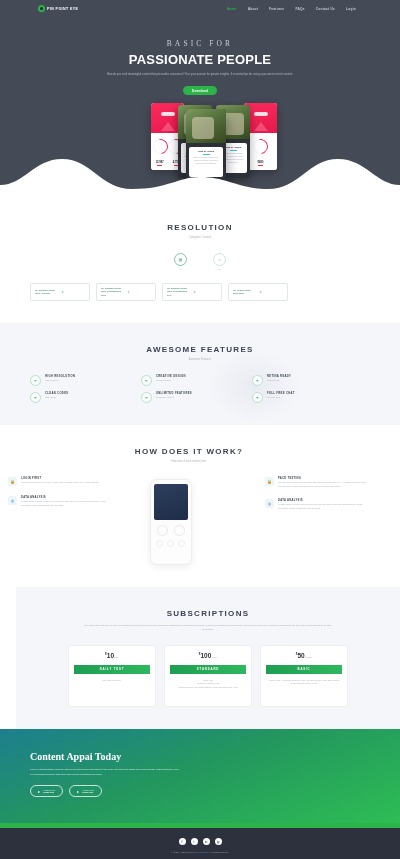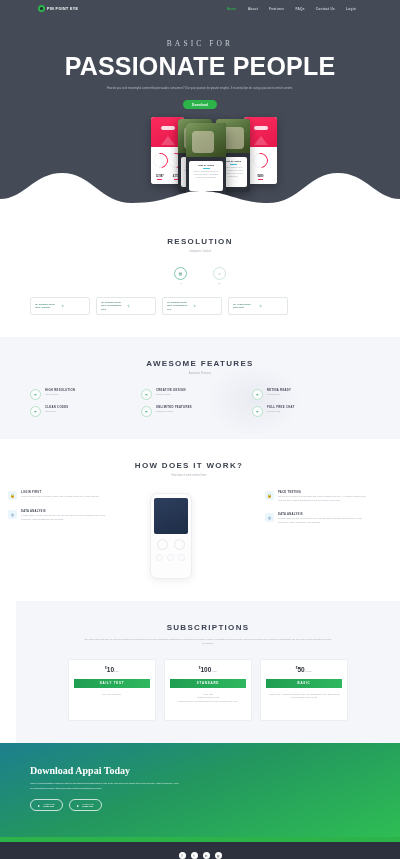--- a/index.html
+++ b/index.html
@@ -36,21 +36,21 @@
     letter-spacing:.25px; font-weight:bold;
   }
   .nav-links a.active { color:#2cb34a; }
 
   .hero-copy { text-align:center; padding:22px 40px 0; }
   .kicker {
     color:#c9ccd2; font-size:7.5px; letter-spacing:3.1px;
     font-family:"Liberation Serif", serif;
   }
   .headline {
-    color:#ffffff; font-size:25px; font-weight:bold;
+    color:#ffffff; font-size:13px; font-weight:bold;
     letter-spacing:.2px; margin-top:4px;
   }
   .hero-sub {
     color:#b6bac3; font-size:2.7px; margin-top:6px; line-height:1.7;
     max-width:270px; margin-left:auto; margin-right:auto;
   }
   .btn-green {
     display:inline-block; margin-top:6px; background:#2cb34a; color:#fff;
     font-size:3px; padding:2.5px 9px; border-radius:9px; border:none;
     font-weight:bold; letter-spacing:.2px;
@@ -511,21 +511,21 @@
         </div>
         <div class="price-band">BASIC</div>
         <ul class="price-feats">
           <li>Monthly plan   |   Access all features of app   |   3 seats access to use. Seat amount of plan deducted every month.</li>
         </ul>
       </div>
     </div>
   </section>
 
   <section class="download">
-    <h2 class="dl-title">Download Appai Today</h2>
+    <h2 class="dl-title">Content Appai Today</h2>
     <p class="dl-text">Uber is a transportation company with an app that allows passengers to hail a ride and drivers to charge fares and get paid. Most specifically, Uber is a ridesharing company that hires independent contractors as drivers.</p>
     <div class="dl-btns">
       <div class="store-btn">
         <span class="apple">▸</span>
         <span>
           <i>Available on the</i>
           <b>Google Play</b>
         </span>
       </div>
       <div class="store-btn">

